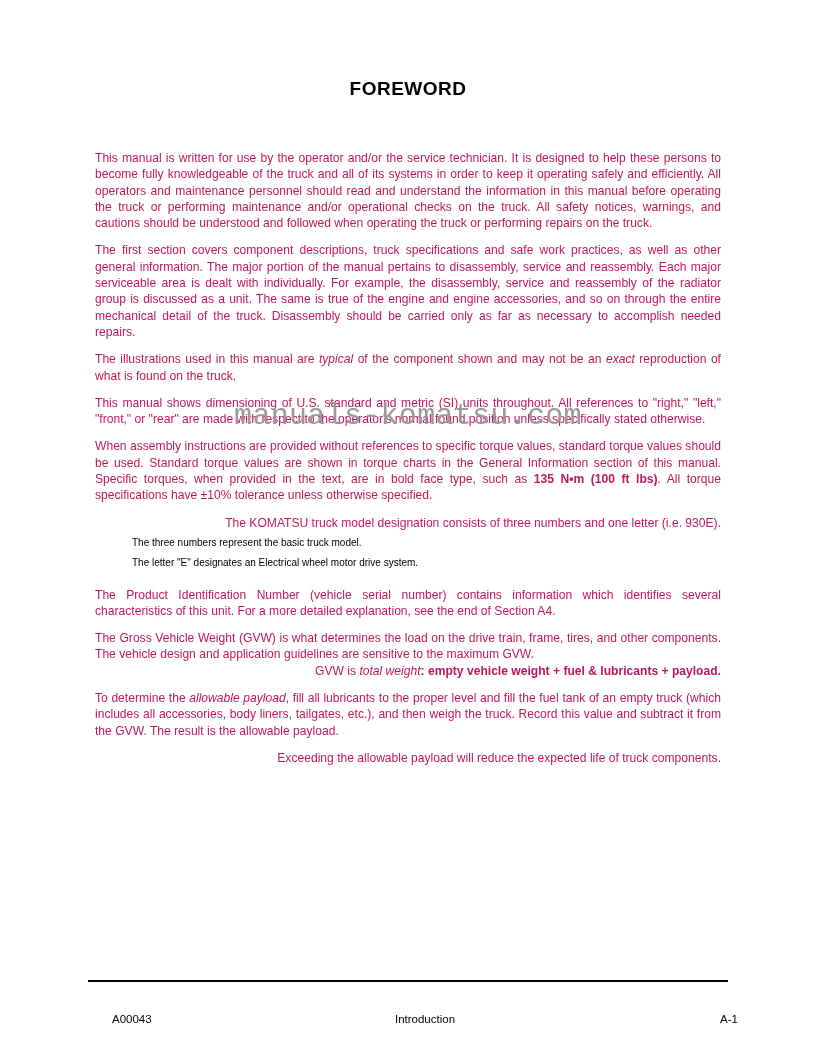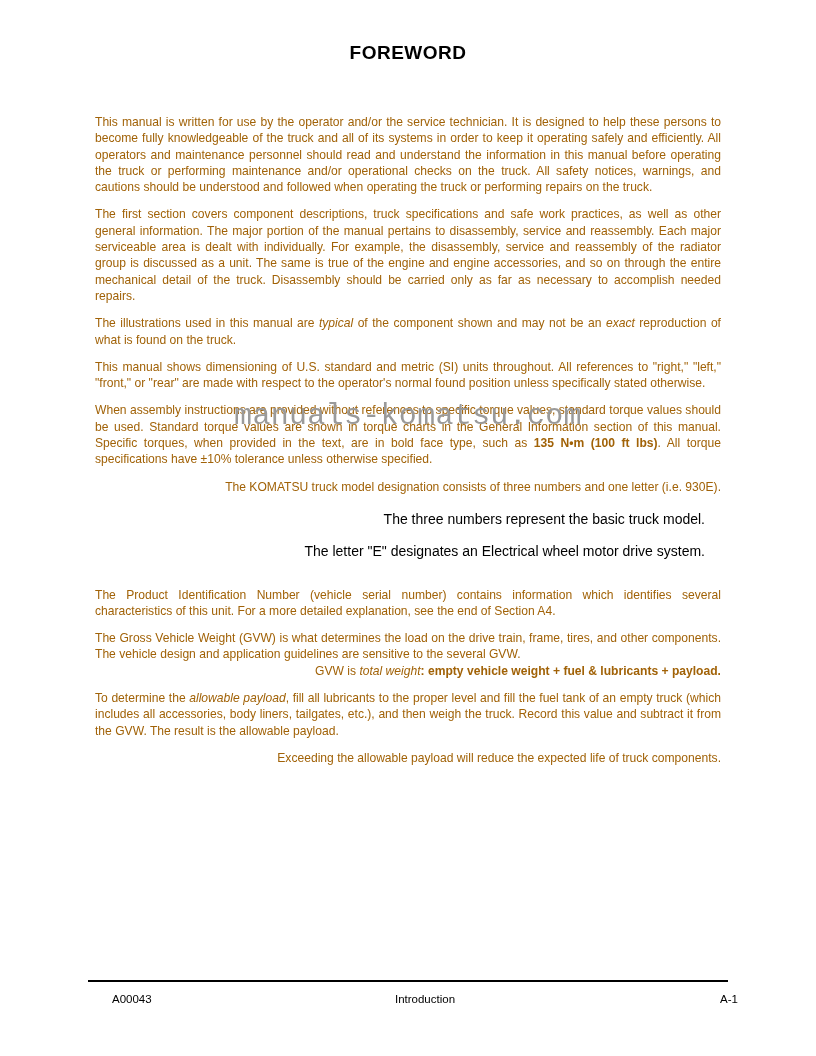--- a/index.html
+++ b/index.html
@@ -23,43 +23,43 @@
     left: 95px;
     top: 0;
     width: 626px;
   }
   .doc-title {
     text-align: center;
     font-size: 19px;
     font-weight: bold;
     letter-spacing: 0.5px;
     margin: 0;
-    padding-top: 42px;
+    padding-top: 78px;
     color: #000;
   }
   .body-block {
     padding-top: 50px;
   }
   p.para {
     font-size: 12.1px;
     line-height: 16.3px;
     text-align: justify;
     margin: 0 0 11px 0;
-    color: #a16207;
+    color: #be185d;
     -webkit-hyphens: none;
     hyphens: none;
   }
   p.para.tight {
     margin-bottom: 0;
   }
   p.indented {
-    font-size: 14px;
+    font-size: 10px;
     line-height: 16.3px;
-    text-align: right;
-    margin: 16px;
+    text-align: left;
+    margin: 4px;
     padding-left: 33px;
     color: #000;
   }
   p.nojustify {
     text-align: right;
   }
   .ital { font-style: italic; }
   .bold { font-weight: bold; }
 
   
@@ -92,21 +92,21 @@
     left: 112px;
     top: 993px;
     width: 626px;
     display: flex;
     align-items: baseline;
     font-size: 11.5px;
     color: #000;
   }
   .footer-left { flex: 0 0 auto; width: 33%; text-align: left; }
   .footer-center { flex: 0 0 auto; width: 34%; text-align: center; }
-  .footer-right { flex: 0 0 auto; width: 33%; text-align: right; }
+  .footer-right { flex: 0 0 auto; width: 33%; text-align: right; margin-top: 20px; }
 </style>
 </head>
 <body>
 
 <div class="page">
 
   <div class="content">
 
     <h1 class="doc-title">FOREWORD</h1>
 
@@ -126,21 +126,21 @@
       <p class="para tight nojustify">The KOMATSU truck model designation consists of three numbers and one letter (i.e. 930E).</p>
 
       <p class="indented">The three numbers represent the basic truck model.</p>
 
       <p class="indented">The letter "E" designates an Electrical wheel motor drive system.</p>
 
       <div style="height:11px"></div>
 
       <p class="para">The Product Identification Number (vehicle serial number) contains information which identifies several characteristics of this unit. For a more detailed explanation, see the end of Section A4.</p>
 
-      <p class="para tight">The Gross Vehicle Weight (GVW) is what determines the load on the drive train, frame, tires, and other components. The vehicle design and application guidelines are sensitive to the several GVW.</p>
+      <p class="para tight">The Gross Vehicle Weight (GVW) is what determines the load on the drive train, frame, tires, and other components. The vehicle design and application guidelines are sensitive to the maximum GVW.</p>
 
       <p class="para nojustify"><span>GVW is </span><span class="ital">total weight</span><span class="bold">: empty vehicle weight + fuel &amp; lubricants + payload.</span></p>
 
       <p class="para"><span>To determine the </span><span class="ital">allowable payload</span><span>, fill all lubricants to the proper level and fill the fuel tank of an empty truck (which includes all accessories, body liners, tailgates, etc.), and then weigh the truck. Record this value and subtract it from the GVW. The result is the allowable payload.</span></p>
 
 
       <p class="para nojustify">Exceeding the allowable payload will reduce the expected life of truck components.</p>
 
     </div>
   </div>

